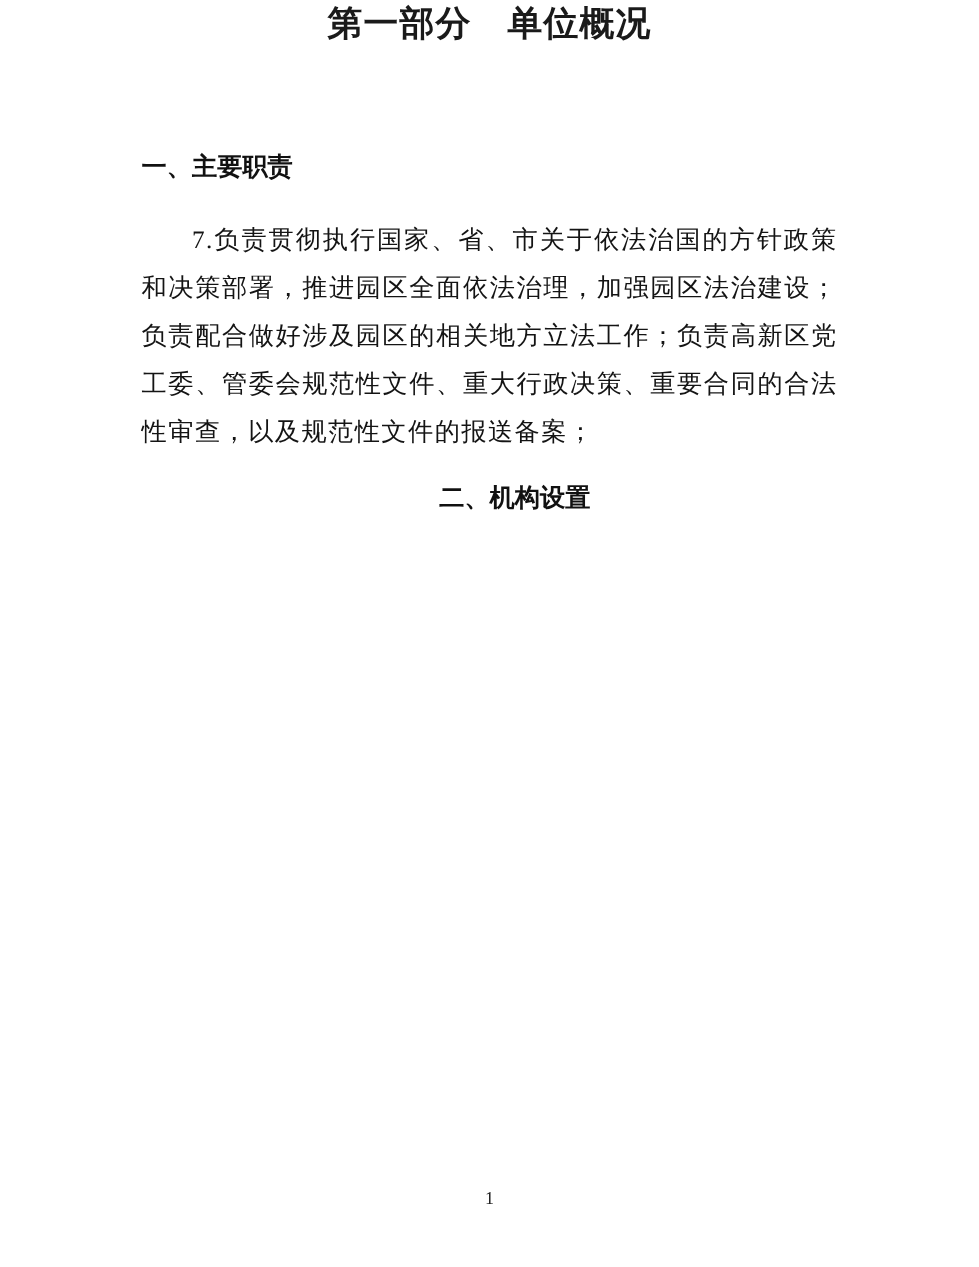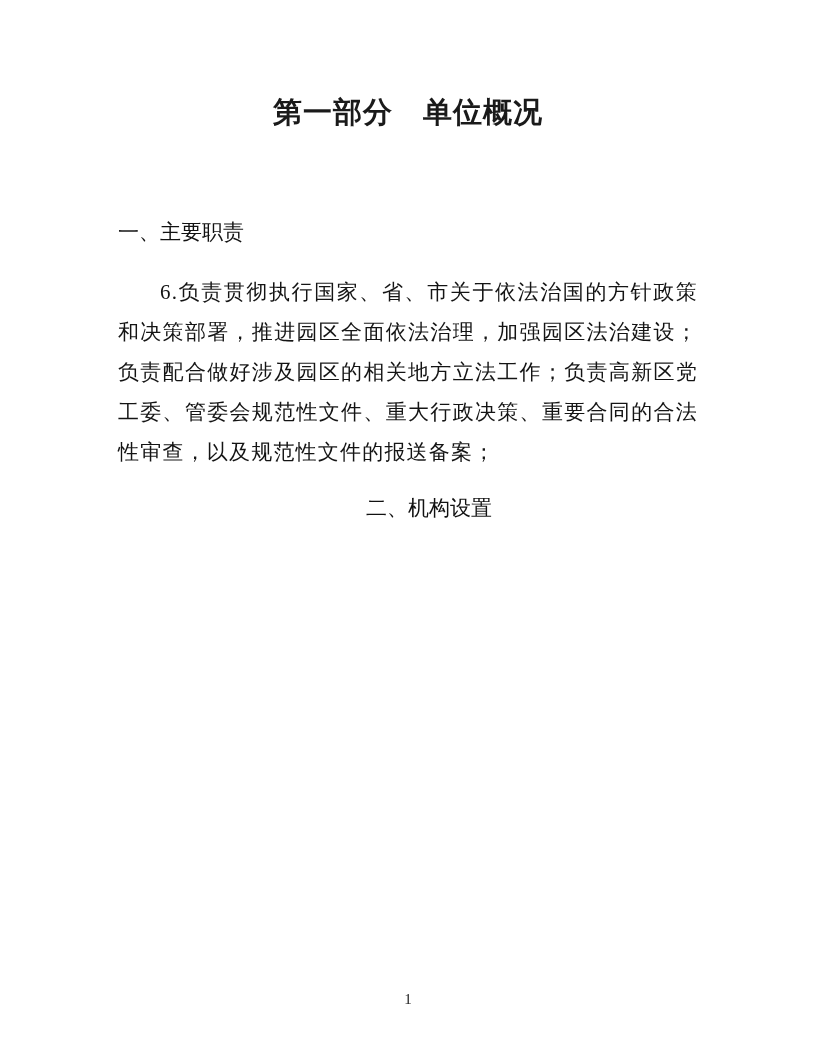--- a/index.html
+++ b/index.html
@@ -17,33 +17,32 @@
     font-family: "Liberation Serif", "DejaVu Serif", serif;
   }
   .content {
     position: absolute;
     left: 118px;
     right: 118px;
     top: 0;
   }
   .doc-title {
     margin: 0;
-    padding-top: 92px;
     font-size: 29px;
     line-height: 40px;
     font-weight: 700;
     text-align: center;
     letter-spacing: 1px;
     font-family: "Liberation Sans", "DejaVu Sans", sans-serif;
   }
   .section-heading {
     margin: 0;
     font-size: 21px;
     line-height: 28px;
-    font-weight: 400;
+    font-weight: 700;
     font-family: "Liberation Sans", "DejaVu Sans", sans-serif;
     color: #111111;
   }
   .section-heading.first {
     margin-top: 86px;
   }
   .section-heading.indented {
     margin-top: 22px;
     text-indent: 2em;
     text-align: center;
@@ -80,21 +79,21 @@
 <body>
 
 <div class="page">
   <div class="content">
 
     <h1 class="doc-title">第一部分　单位概况</h1>
 
     <h2 class="section-heading first">一、主要职责</h2>
 
     <div class="para-group">
-      <p class="body-para">6.负责贯彻执行国家、省、市关于依法治国的方针政策和决策部署，推进园区全面依法治理，加强园区法治建设；负责配合做好涉及园区的相关地方立法工作；负责高新区党工委、管委会规范性文件、重大行政决策、重要合同的合法性审查，以及规范性文件的报送备案；</p>
+      <p class="body-para">7.负责贯彻执行国家、省、市关于依法治国的方针政策和决策部署，推进园区全面依法治理，加强园区法治建设；负责配合做好涉及园区的相关地方立法工作；负责高新区党工委、管委会规范性文件、重大行政决策、重要合同的合法性审查，以及规范性文件的报送备案；</p>
     </div>
 
     <h2 class="section-heading indented">二、机构设置</h2>
 
 
   </div>
 
   <div class="page-number">1</div>
 </div>
 

